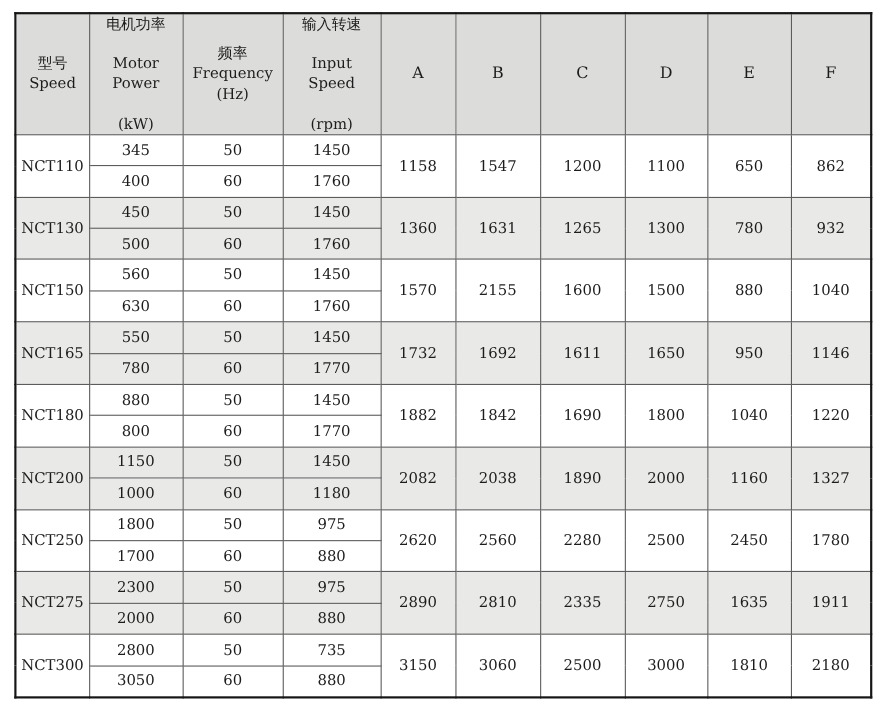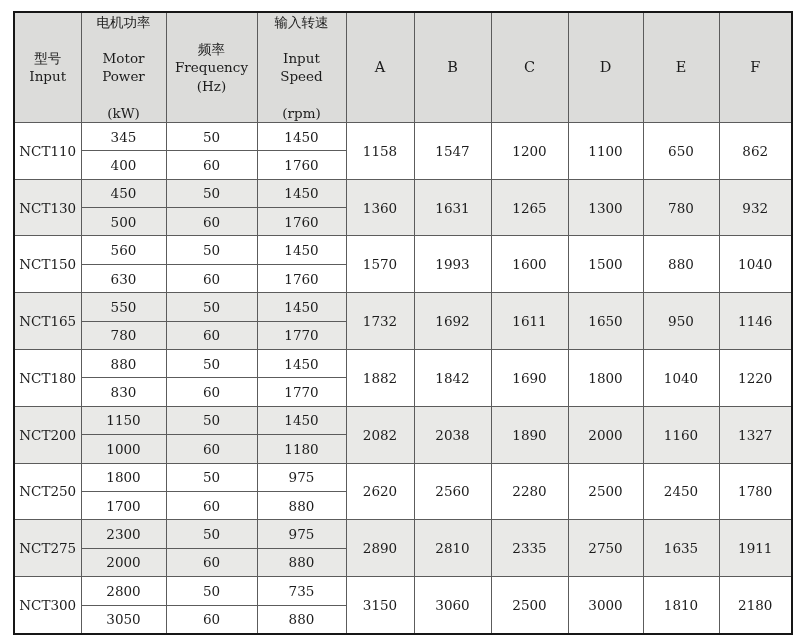--- a/index.html
+++ b/index.html
@@ -71,21 +71,21 @@
       <col style="width:77px">
       <col style="width:77px">
       <col style="width:75px">
       <col style="width:76px">
       <col style="width:73px">
     </colgroup>
     <thead>
       <tr>
         <th>
           <div>型号</div>
-          <div>Input</div>
+          <div>Speed</div>
         </th>
         <th>
           <div>电机功率</div>
           <div class="hdr-en-narrow">Motor Power</div>
           <div class="hdr-unit">(kW)</div>
         </th>
         <th>
           <div>频率</div>
           <div>Frequency</div>
           <div>(Hz)</div>
@@ -137,21 +137,21 @@
           <td>500</td>
           <td>60</td>
           <td>1760</td>
         </tr>
         <tr>
           <td rowspan="2">NCT150</td>
           <td>560</td>
           <td>50</td>
           <td>1450</td>
           <td rowspan="2">1570</td>
-          <td rowspan="2">1993</td>
+          <td rowspan="2">2155</td>
           <td rowspan="2">1600</td>
           <td rowspan="2">1500</td>
           <td rowspan="2">880</td>
           <td rowspan="2">1040</td>
         </tr>
         <tr>
           <td>630</td>
           <td>60</td>
           <td>1760</td>
         </tr>
@@ -178,21 +178,21 @@
           <td>50</td>
           <td>1450</td>
           <td rowspan="2">1882</td>
           <td rowspan="2">1842</td>
           <td rowspan="2">1690</td>
           <td rowspan="2">1800</td>
           <td rowspan="2">1040</td>
           <td rowspan="2">1220</td>
         </tr>
         <tr>
-          <td>830</td>
+          <td>800</td>
           <td>60</td>
           <td>1770</td>
         </tr>
         <tr class="group-alt">
           <td rowspan="2">NCT200</td>
           <td>1150</td>
           <td>50</td>
           <td>1450</td>
           <td rowspan="2">2082</td>
           <td rowspan="2">2038</td>

